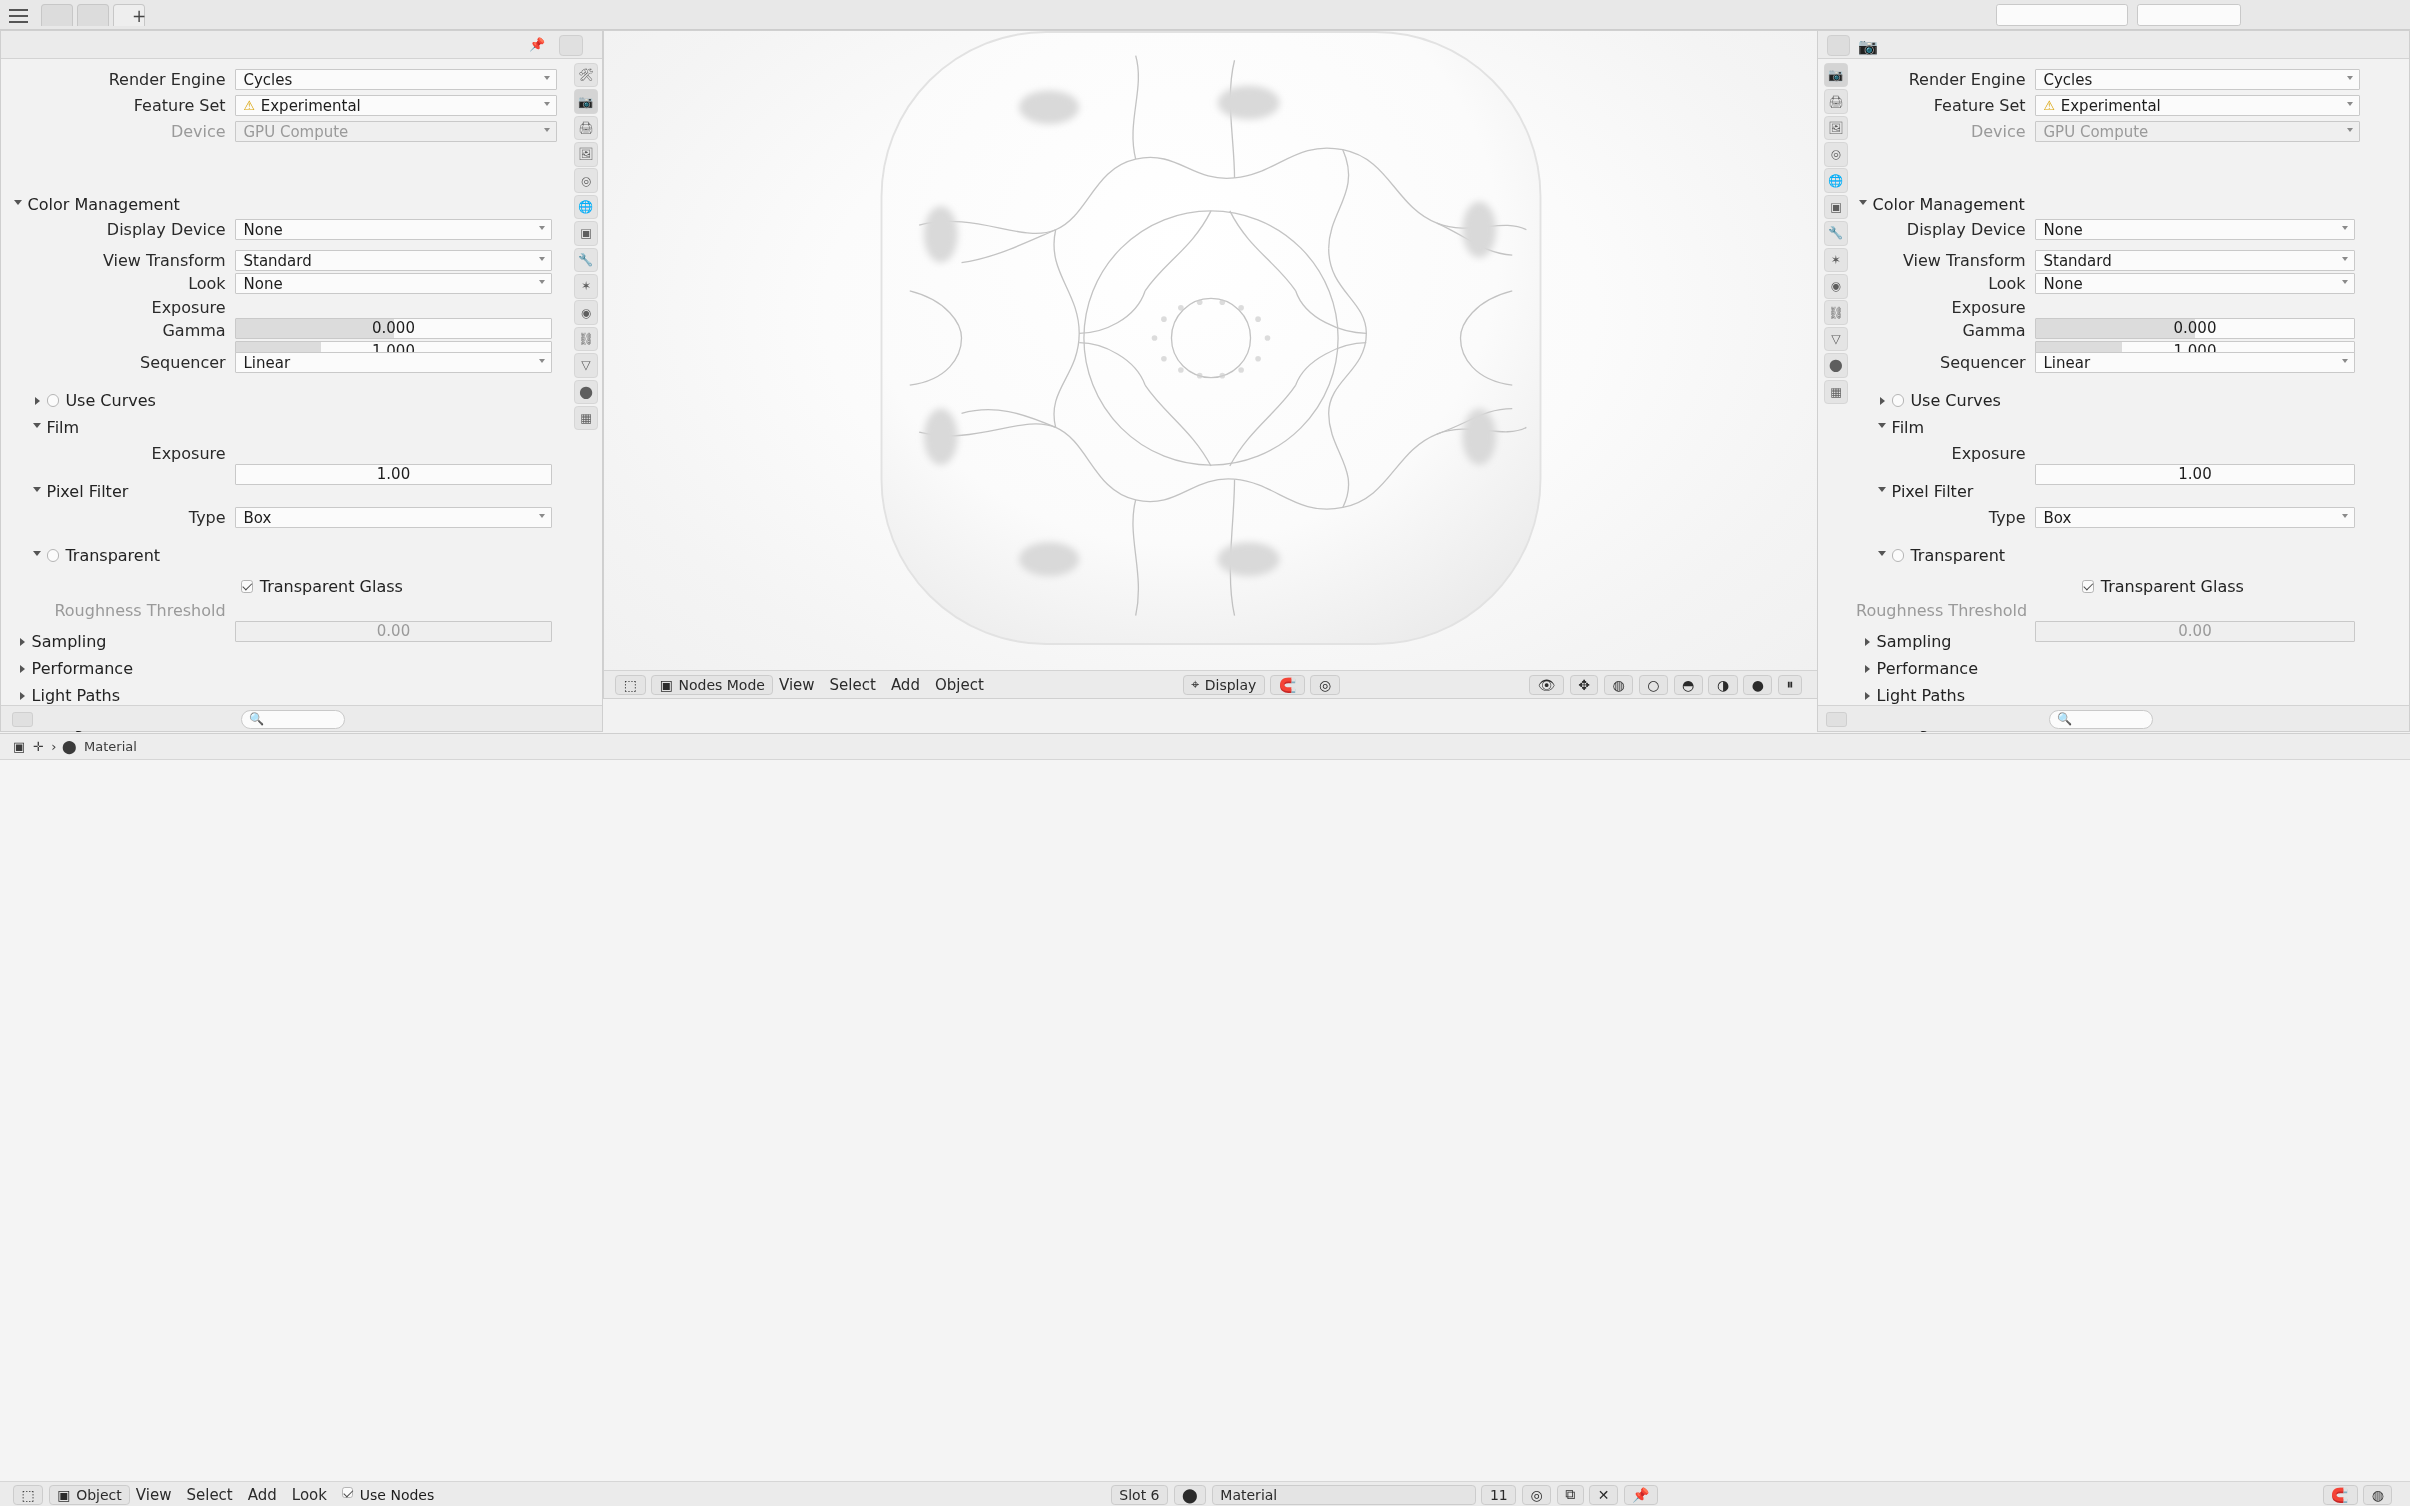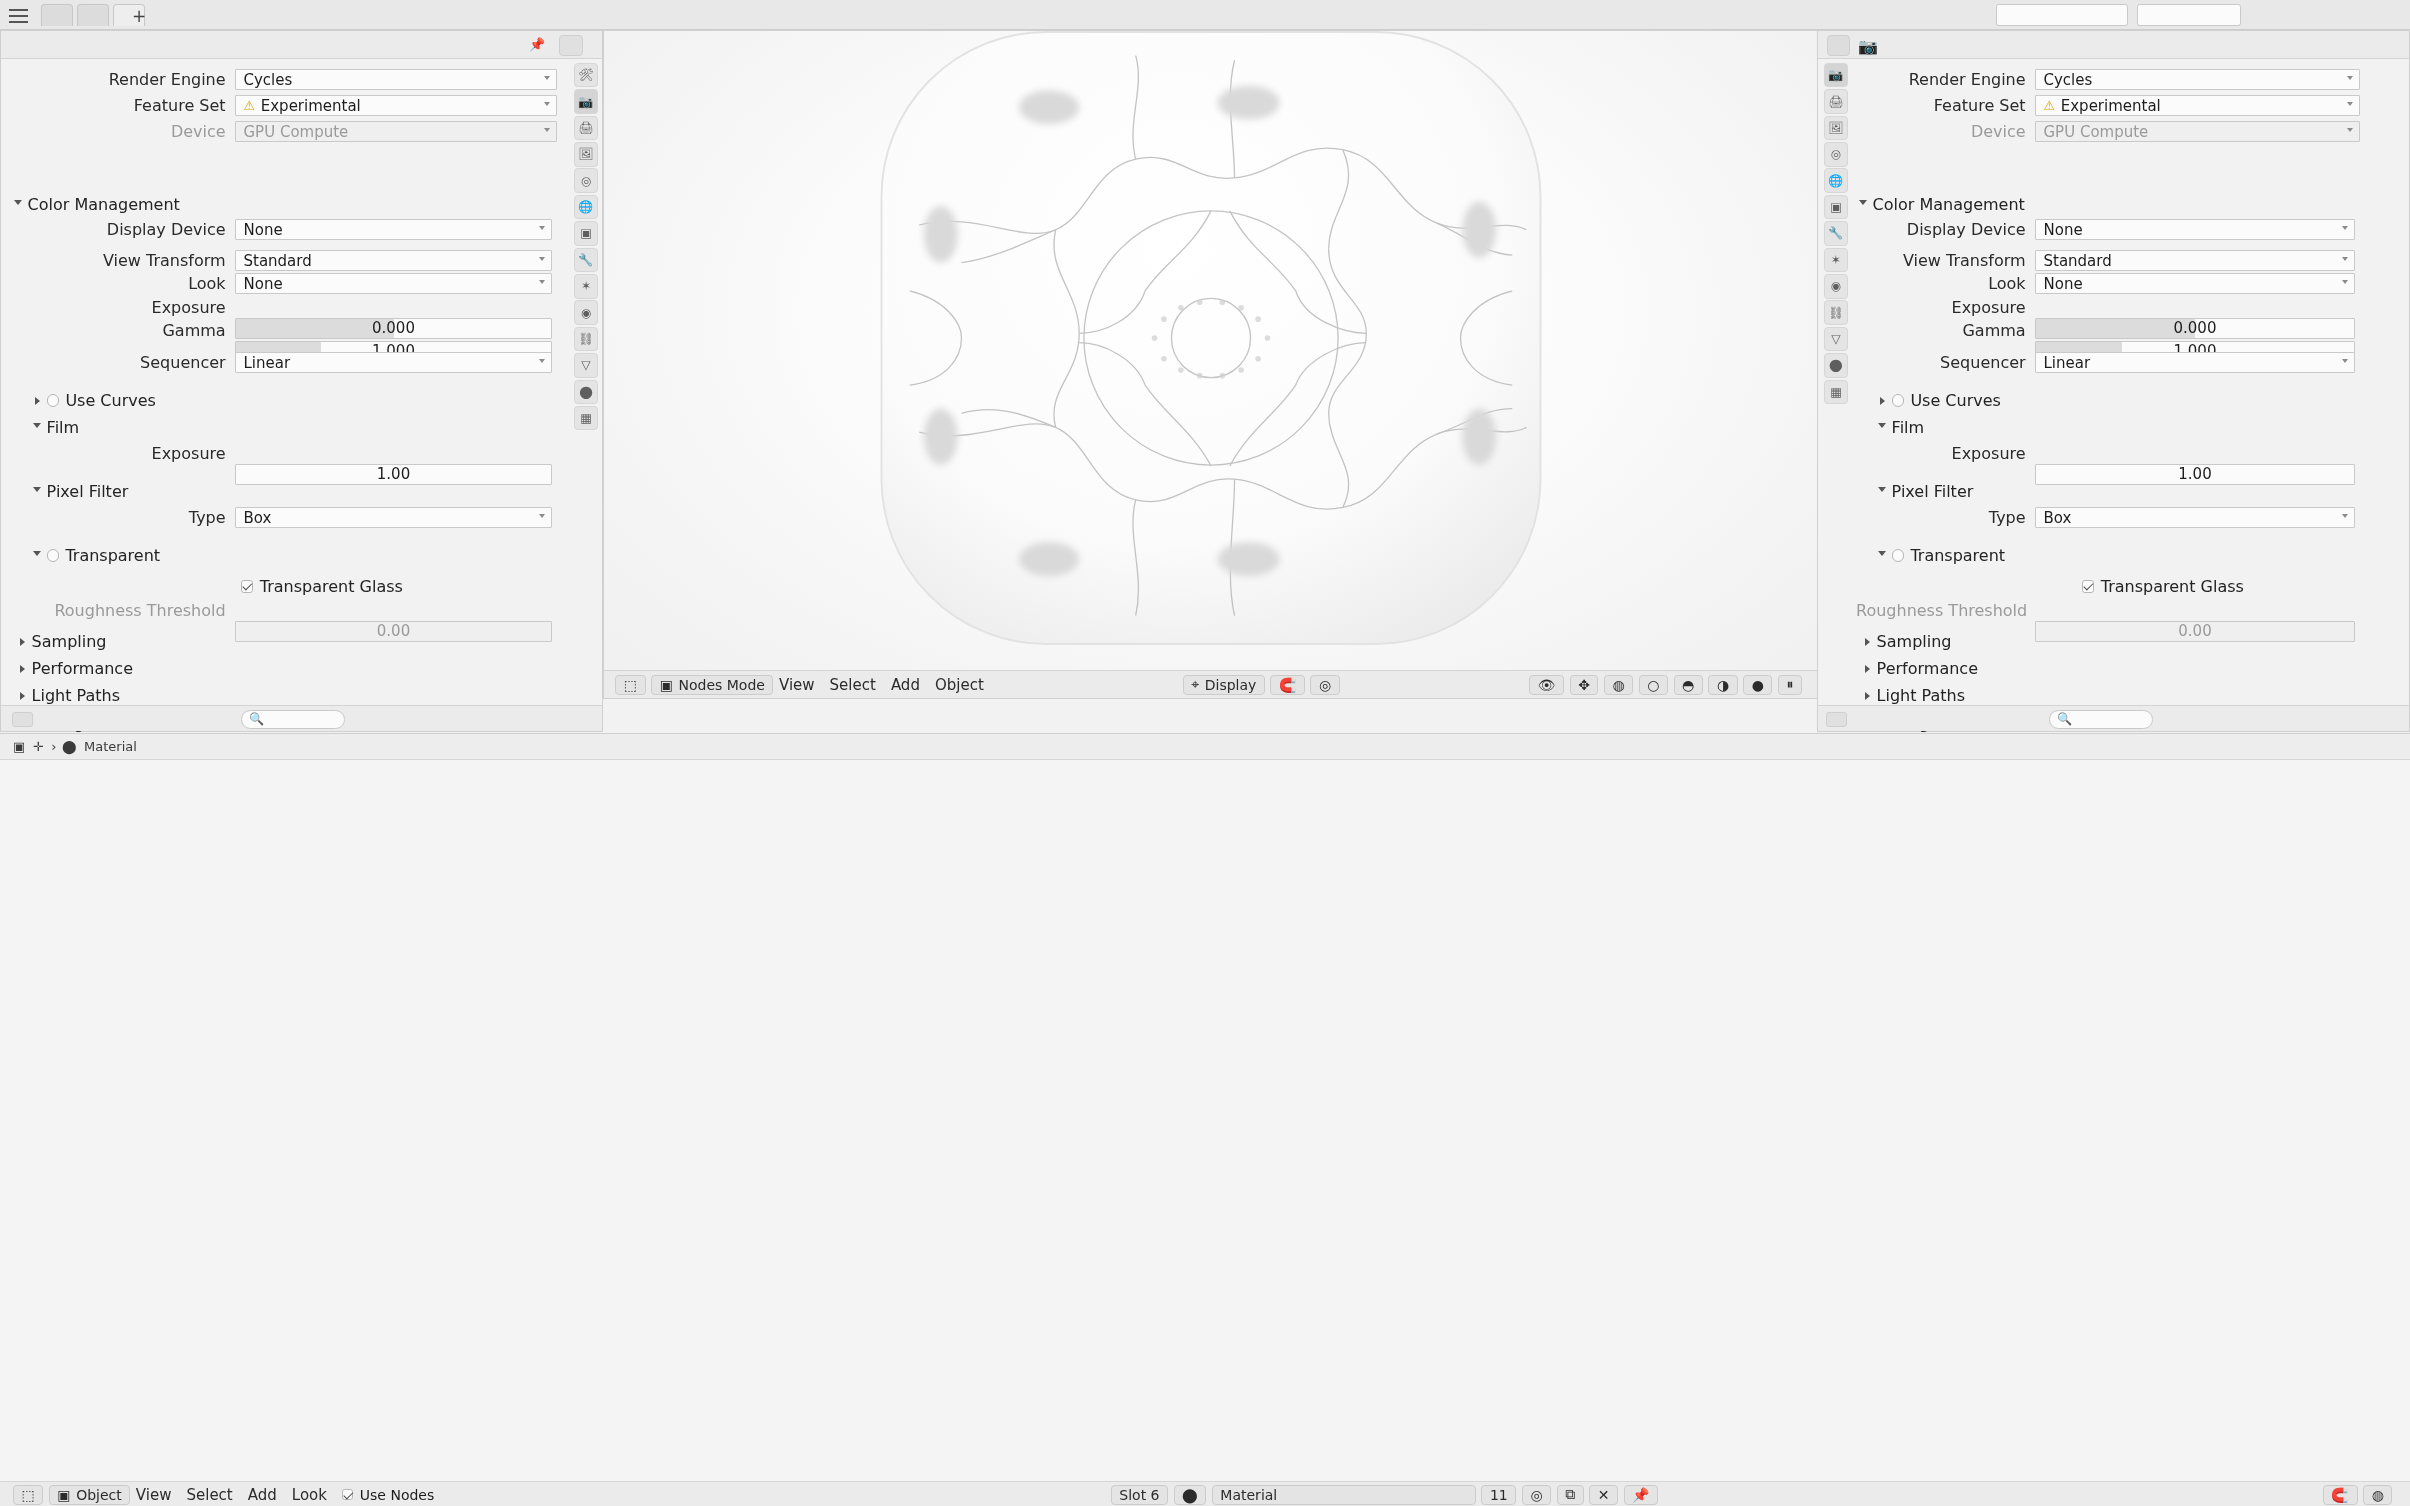--- a/index.html
+++ b/index.html
@@ -605,21 +605,21 @@
     <div style="width:13px"></div>
     <div class="vbtn">⬚</div>
     <div class="vbtn">
       <span style="margin-right:5.6px;">▣</span>
         <span>Object</span>
     </div>
     <span class="vtext">View</span>
     <span class="vtext">Select</span>
     <span class="vtext">Add</span>
     <span class="vtext">Look</span>
-    <span style="display:inline-flex;align-items:center;font-size:14px;margin-right:17px;">
+    <span style="display:inline-flex;align-items:flex-start;font-size:14px;margin-right:17px;">
       <span class="chk on" style="width:11.3px;height:11.3px;"></span>
         <span>Use Nodes</span>
     </span>
     <div style="flex:1"></div>
     <div class="vbtn">
         <span>Slot 6</span>
       </div>
     <div class="vbtn">⬤</div>
     <div class="vbtn" style="width:264px;">
         <span>Material</span>

